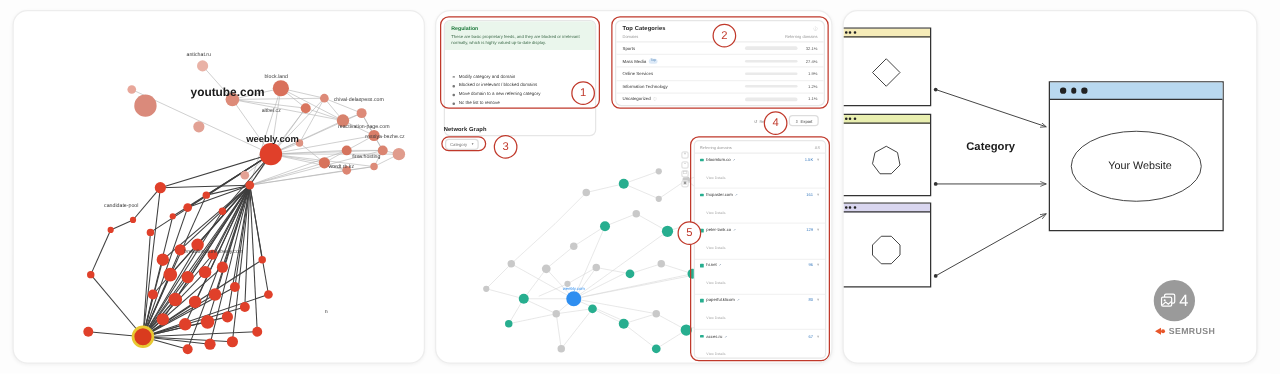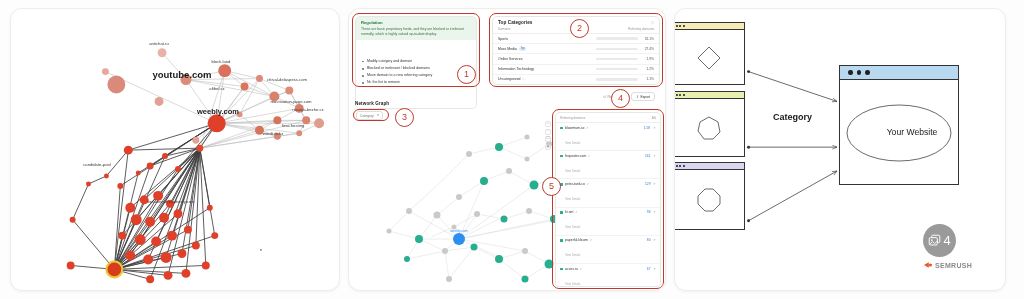--- a/index.html
+++ b/index.html
@@ -804,21 +804,21 @@
       </div>
       <div class="win-body" style="height:60px;">
         <svg width="30" height="30" viewBox="0 0 30 30">
           <polygon points="11,4 19,4 26,11 26,19 19,26 11,26 4,19 4,11" fill="none" stroke="#444" stroke-width="0.8"></polygon>
         </svg>
       </div>
     </div>
 
     <div class="backlinks-lbl" style="left:98px; top:103px;">Category</div>
 
-    <div class="win" style="left:164px; top:56px; width:120px; height:120px;">
+    <div class="win" style="left:164px; top:56px; width:140px; height:120px;">
       <div class="win-bar" style="background:#b9d9f0; height:14px; gap:4px; padding-left:8px;">
         <span class="dot" style="width:4.5px;height:4.5px;"></span>
         <span class="dot" style="width:4.5px;height:4.5px;"></span>
         <span class="dot" style="width:4.5px;height:4.5px;"></span>
       </div>
       <div class="win-body" style="height:105px; position:relative;">
         <svg width="110" height="62" viewBox="0 0 110 62">
           <ellipse cx="55" cy="31" rx="52" ry="28" fill="none" stroke="#444" stroke-width="0.8"></ellipse>
         </svg>
         <div class="ywlbl" style="left:72px; top:52px;">Your Website</div>

